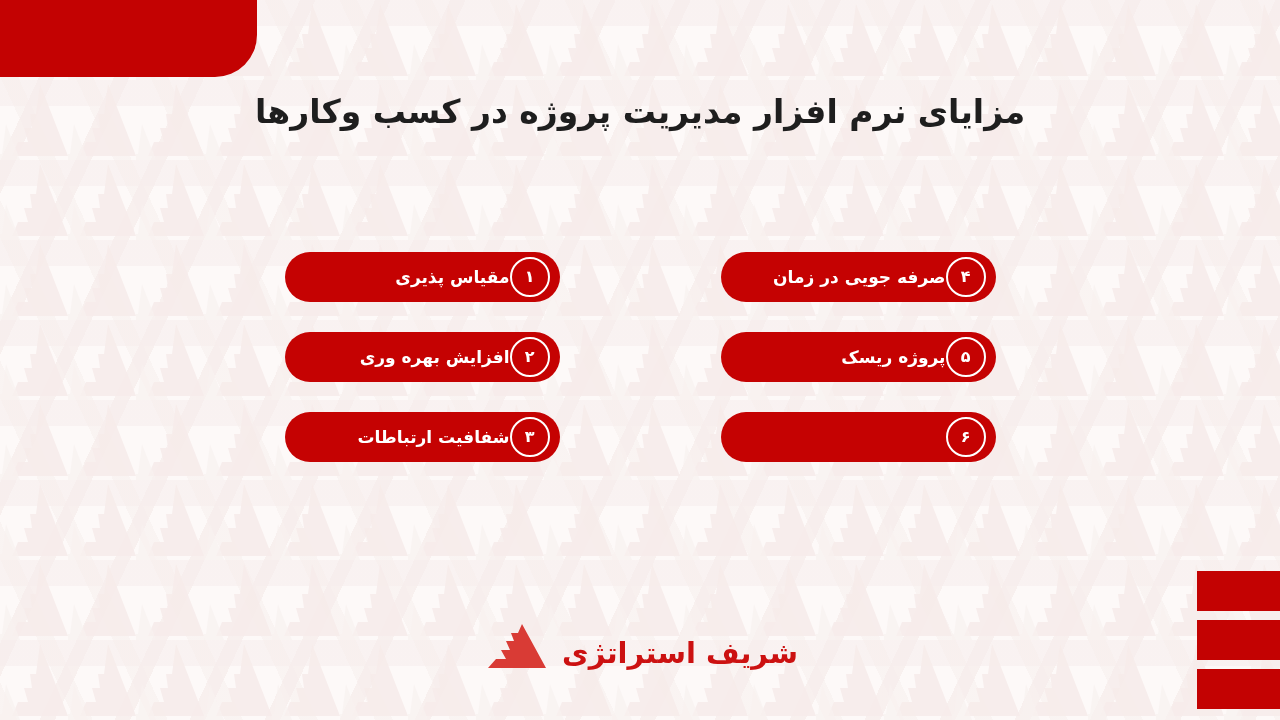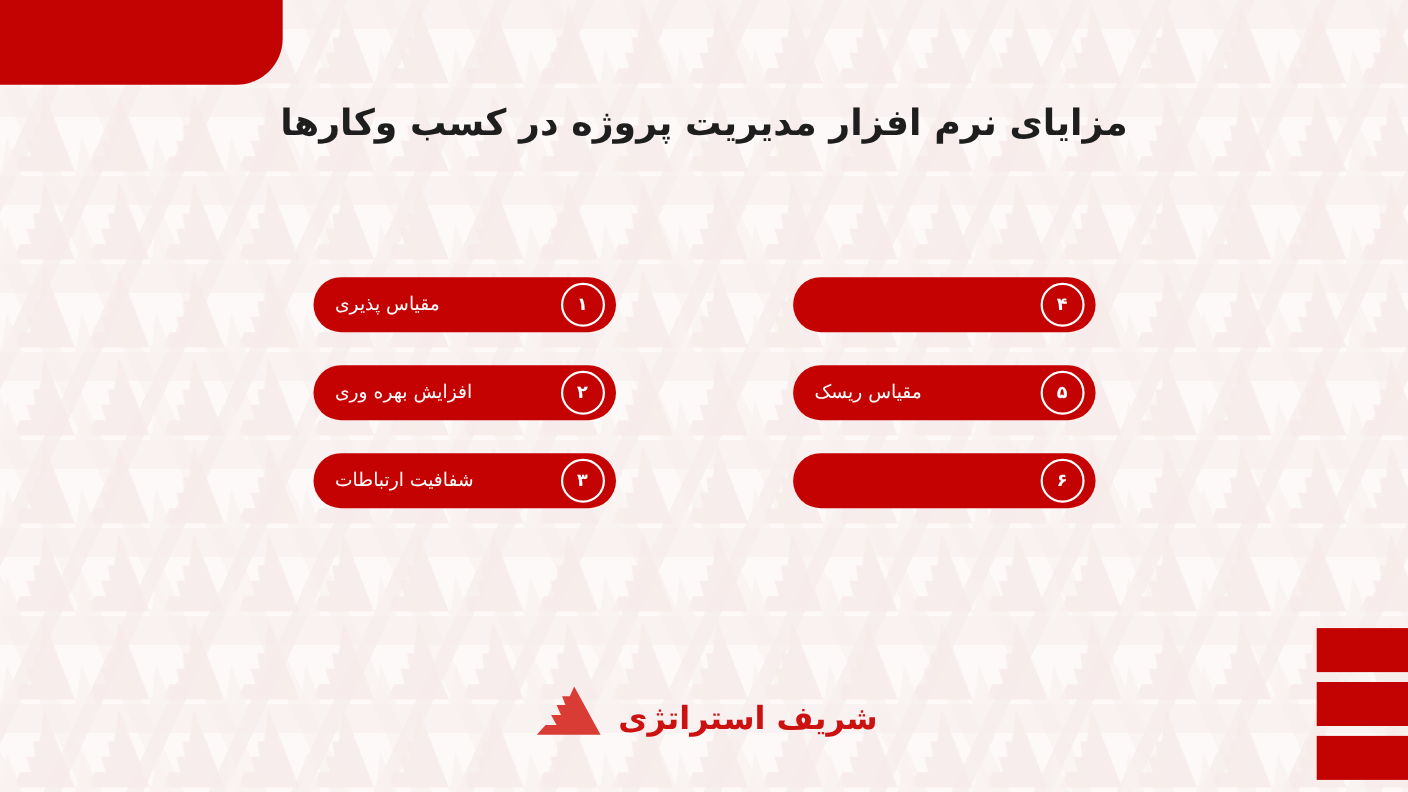--- a/index.html
+++ b/index.html
@@ -137,24 +137,24 @@
     display: flex;
     align-items: center;
     justify-content: center;
     color: #ffffff;
     font-size: 16px;
     font-weight: bold;
     line-height: 1;
   }
   .pill-label {
     flex: 1 1 auto;
-    text-align: left;
+    text-align: right;
     color: #ffffff;
     font-size: 17px;
-    font-weight: normal;
+    font-weight: bold;
     padding-left: 6px;
     white-space: nowrap;
   }
 
   
   .logo {
     position: absolute;
     left: 0;
     right: 0;
     top: 624px;
@@ -224,25 +224,26 @@
         <span class="pill-badge">۳</span>
         <span class="pill-label">شفافیت ارتباطات</span>
       </div>
 
     </div>
 
     <div class="pill-col">
 
       <div class="pill">
         <span class="pill-badge">۴</span>
+        <span class="pill-label">صرفه جویی در زمان</span>
       </div>
 
       <div class="pill">
         <span class="pill-badge">۵</span>
-        <span class="pill-label">مقیاس ریسک</span>
+        <span class="pill-label">پروژه ریسک</span>
       </div>
 
       <div class="pill">
         <span class="pill-badge">۶</span>
       </div>
 
     </div>
 
   </div>
 

